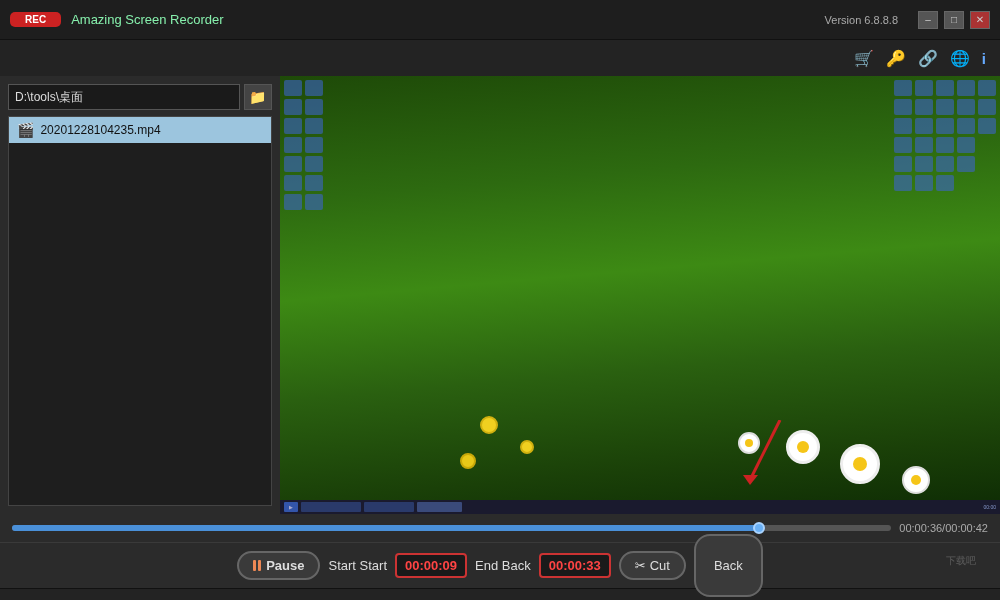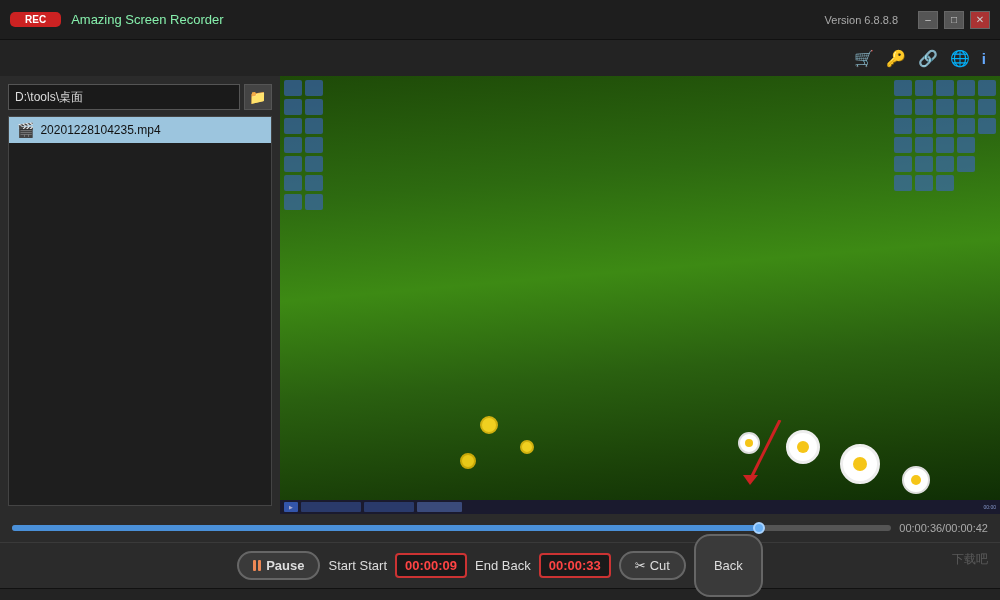--- a/index.html
+++ b/index.html
@@ -287,23 +287,23 @@
     }
     #footer-text {
       color: #777;
       font-size: 11px;
     }
 
     
     #watermark {
       position: fixed;
       bottom: 32px;
-      right: 12px;
+      right: 24px;
       color: rgba(200,200,200,0.3);
-      font-size: 12px;
+      font-size: 10px;
     }
   </style>
 </head>
 <body>
 
 <div id="titlebar">
   <span id="rec-badge">REC</span>
   <span id="app-title">Amazing Screen Recorder</span>
   <span id="version-text">Version 6.8.8.8</span>
   <div id="window-controls">

